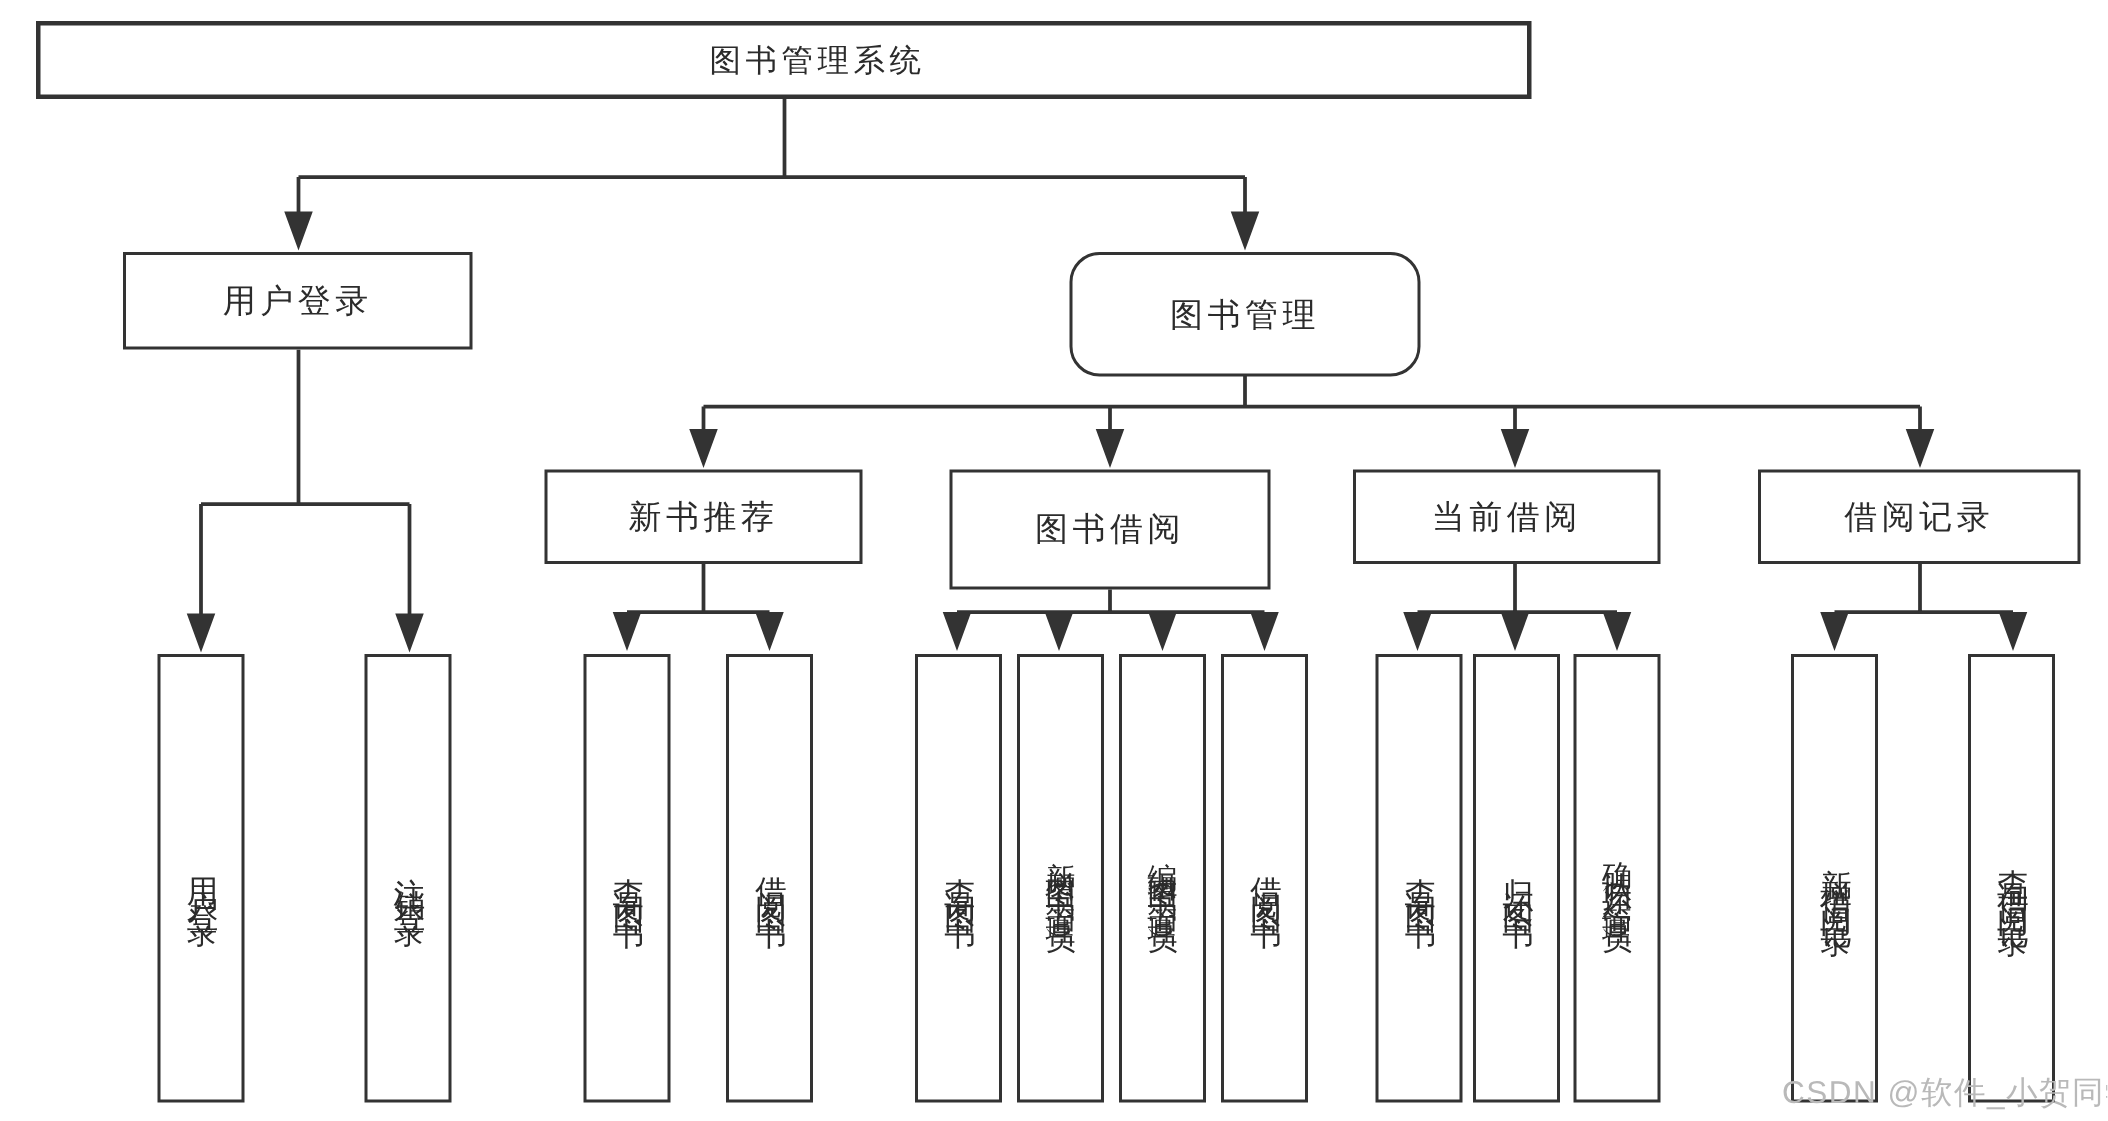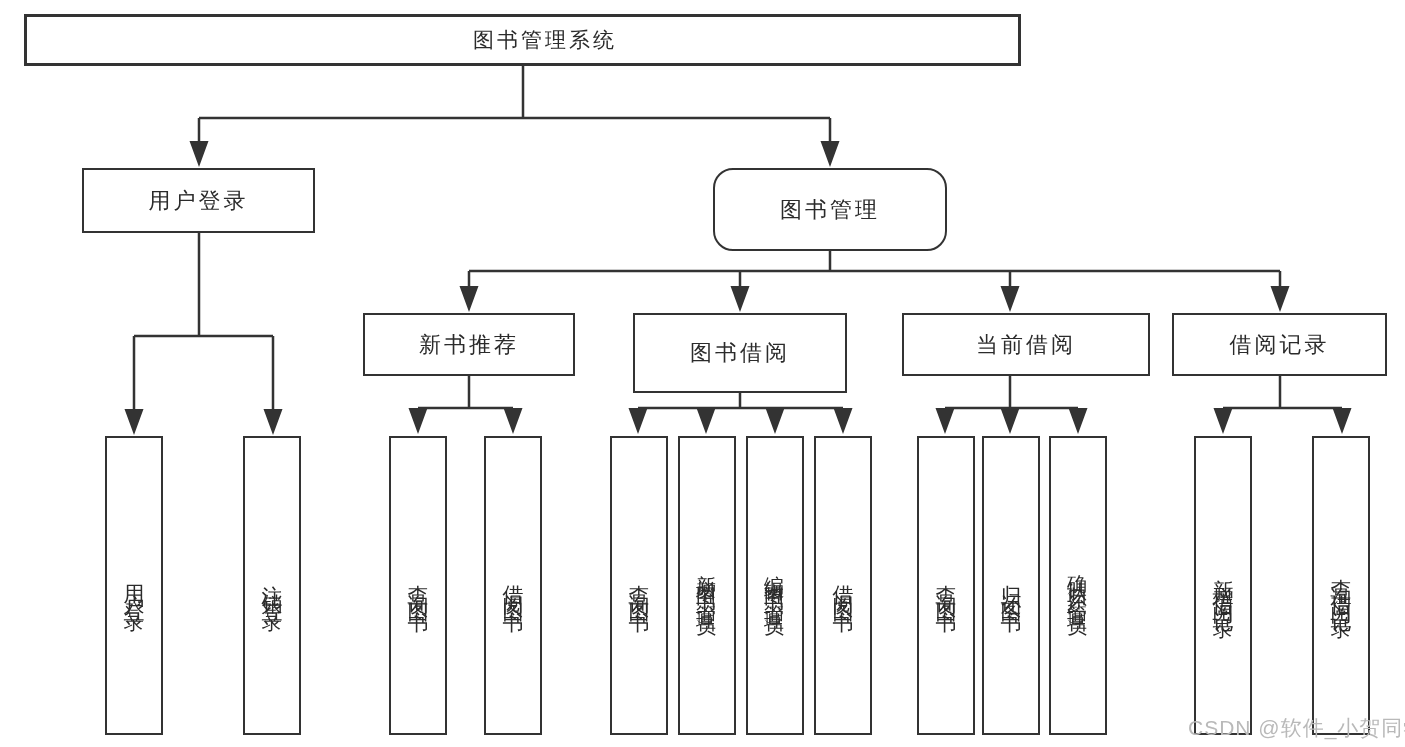--- a/index.html
+++ b/index.html
@@ -64,21 +64,21 @@
     </g>
   </svg>
 
   <div class="box h root" style="left:24px;top:14px;width:997px;height:52px;padding-left:45px;">图书管理系统</div>
 
   <div class="box h" style="left:82px;top:168px;width:233px;height:65px;">用户登录</div>
   <div class="box h" style="left:713px;top:168px;width:234px;height:83px;border-radius:20px;">图书管理</div>
 
   <div class="box h" style="left:363px;top:313px;width:212px;height:63px;">新书推荐</div>
   <div class="box h" style="left:633px;top:313px;width:214px;height:80px;">图书借阅</div>
-  <div class="box h" style="left:902px;top:313px;width:248px;height:63px;">当前借阅</div>
+  <div class="box h" style="left:902px;top:313px;width:205px;height:63px;">当前借阅</div>
   <div class="box h" style="left:1172px;top:313px;width:215px;height:63px;">借阅记录</div>
 
   <div class="box v" style="left:105px;top:436px;width:58px;height:299px;">用户登录</div>
   <div class="box v" style="left:243px;top:436px;width:58px;height:299px;">注销登录</div>
 
   <div class="box v" style="left:389px;top:436px;width:58px;height:299px;">查询图书</div>
   <div class="box v" style="left:484px;top:436px;width:58px;height:299px;">借阅图书</div>
 
   <div class="box v" style="left:610px;top:436px;width:58px;height:299px;">查询图书</div>
   <div class="box v long" style="left:678px;top:436px;width:58px;height:299px;">新增图书（管理员）</div>

